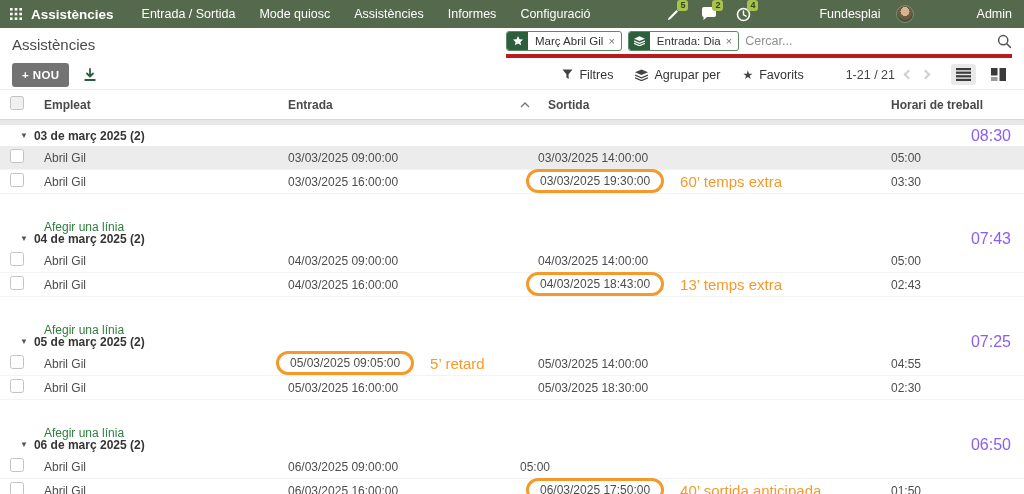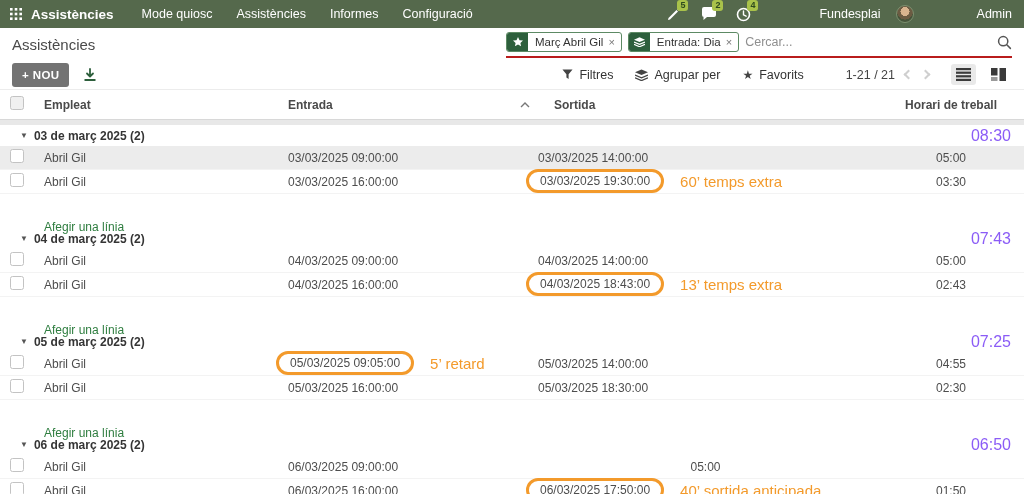--- a/index.html
+++ b/index.html
@@ -20,21 +20,21 @@
   .badge { position:absolute; top:-5px; left:11px; background:#a9c24a; color:#2e4a1e;
     font-size:9px; font-weight:700; line-height:11px; padding:0 3px; border-radius:3px; }
   .company,.username { font-size:12.5px; white-space:nowrap;margin-left:48px; }
   .avatar { width:18px; height:18px; border-radius:50%; border:1px solid #7b8f6e;
     background:radial-gradient(circle at 50% 35%, #d8b48e 0 34%, #6b5b42 35% 60%, #46543a 61%); }
 
   
   .control1 { height:32px; display:flex; align-items:center; padding:0 12px; }
   .page-title { font-size:15px; font-weight:400; color:#4a4a4a; }
   .searchbar { margin-left:auto; width:506px; height:27px; display:flex; align-items:center;
-    gap:6px; border-bottom:2px solid #b91c1c; padding-bottom:2px; }
+    gap:6px; border-bottom:4px solid #b91c1c; padding-bottom:2px; }
   .facet { display:inline-flex; align-items:center; border:1px solid #5d8a64;
     border-radius:3px; height:20px; overflow:hidden; background:#fff; cursor:pointer; }
   .facet-ic { width:21px; height:20px; background:#2d5f3c; color:#fff; display:flex;
     align-items:center; justify-content:center; font-size:10px; }
   .facet-lb { font-size:11.5px; color:#333; padding:0 5px 0 7px; white-space:nowrap; }
   .facet-x { font-size:11px; color:#777; padding-right:6px; cursor:pointer; }
   .search-input { flex:1; border:none; outline:none; font-family:inherit; font-size:12.5px;
     color:#555; background:transparent; }
   .search-input::placeholder { color:#8f8f8f; }
 
@@ -60,22 +60,22 @@
   .vbtn.active { background:#e9e9e9; }
 
   
   .list-header { display:grid; grid-template-columns:34px 244px 232px 1fr 120px;
     align-items:center; height:30px; padding:0 13px 0 10px;
     border-bottom:1px solid #d8d8d8; font-size:12px; font-weight:700; color:#4a4a4a; }
   .strip { height:5px; background:#e8e8e8; }
   .cb { display:inline-block; width:14px; height:14px; border:1px solid #c3c3c3;
     border-radius:2.5px; background:#fff; cursor:pointer; }
   .cb.head { background:#f0f0f0; }
-  .col-sortida { display:flex; align-items:center; gap:24px; }
-  .col-worked { text-align:center; }
+  .col-sortida { display:flex; align-items:center; gap:18px; }
+  .col-worked { text-align:left; }
 
   .group { }
   .group + .group { margin-top:12px; }
   .group-header { display:flex; align-items:center; height:21px; padding:0 13px 0 20px;
     cursor:pointer; }
   .g-caret { font-size:8px; color:#555; margin-right:6px; }
   .g-label { font-size:12px; font-weight:700; color:#353535; }
   .g-total { margin-left:auto; font-size:16px; color:#8b5cf6; }
   .row { display:grid; grid-template-columns:34px 244px 232px 1fr 120px;
     align-items:center; height:24px; padding:0 13px 0 10px; font-size:12px;
@@ -104,20 +104,21 @@
           <rect x="4.7" y="4.7" width="2.6" height="2.6"></rect>
           <rect x="9.4" y="4.7" width="2.6" height="2.6"></rect>
       <rect x="0" y="9.4" width="2.6" height="2.6"></rect>
           <rect x="4.7" y="9.4" width="2.6" height="2.6"></rect>
           <rect x="9.4" y="9.4" width="2.6" height="2.6"></rect>
     </g>
       </svg>
   </span>
   <span class="app-name">Assistències</span>
   <nav class="top-menu">
+      <button class="menu-item">Entrada / Sortida</button>
       <button class="menu-item">Mode quiosc</button>
       <button class="menu-item">Assistències</button>
       <button class="menu-item">Informes</button>
       <button class="menu-item">Configuració</button>
     </nav>
 
   <div class="systray">
     <span class="tray">
       <svg width="15" height="15" viewBox="0 0 15 15">
         <path d="M2 13l2-.5 8-8-1.5-1.5-8 8z" fill="#fff"></path>

